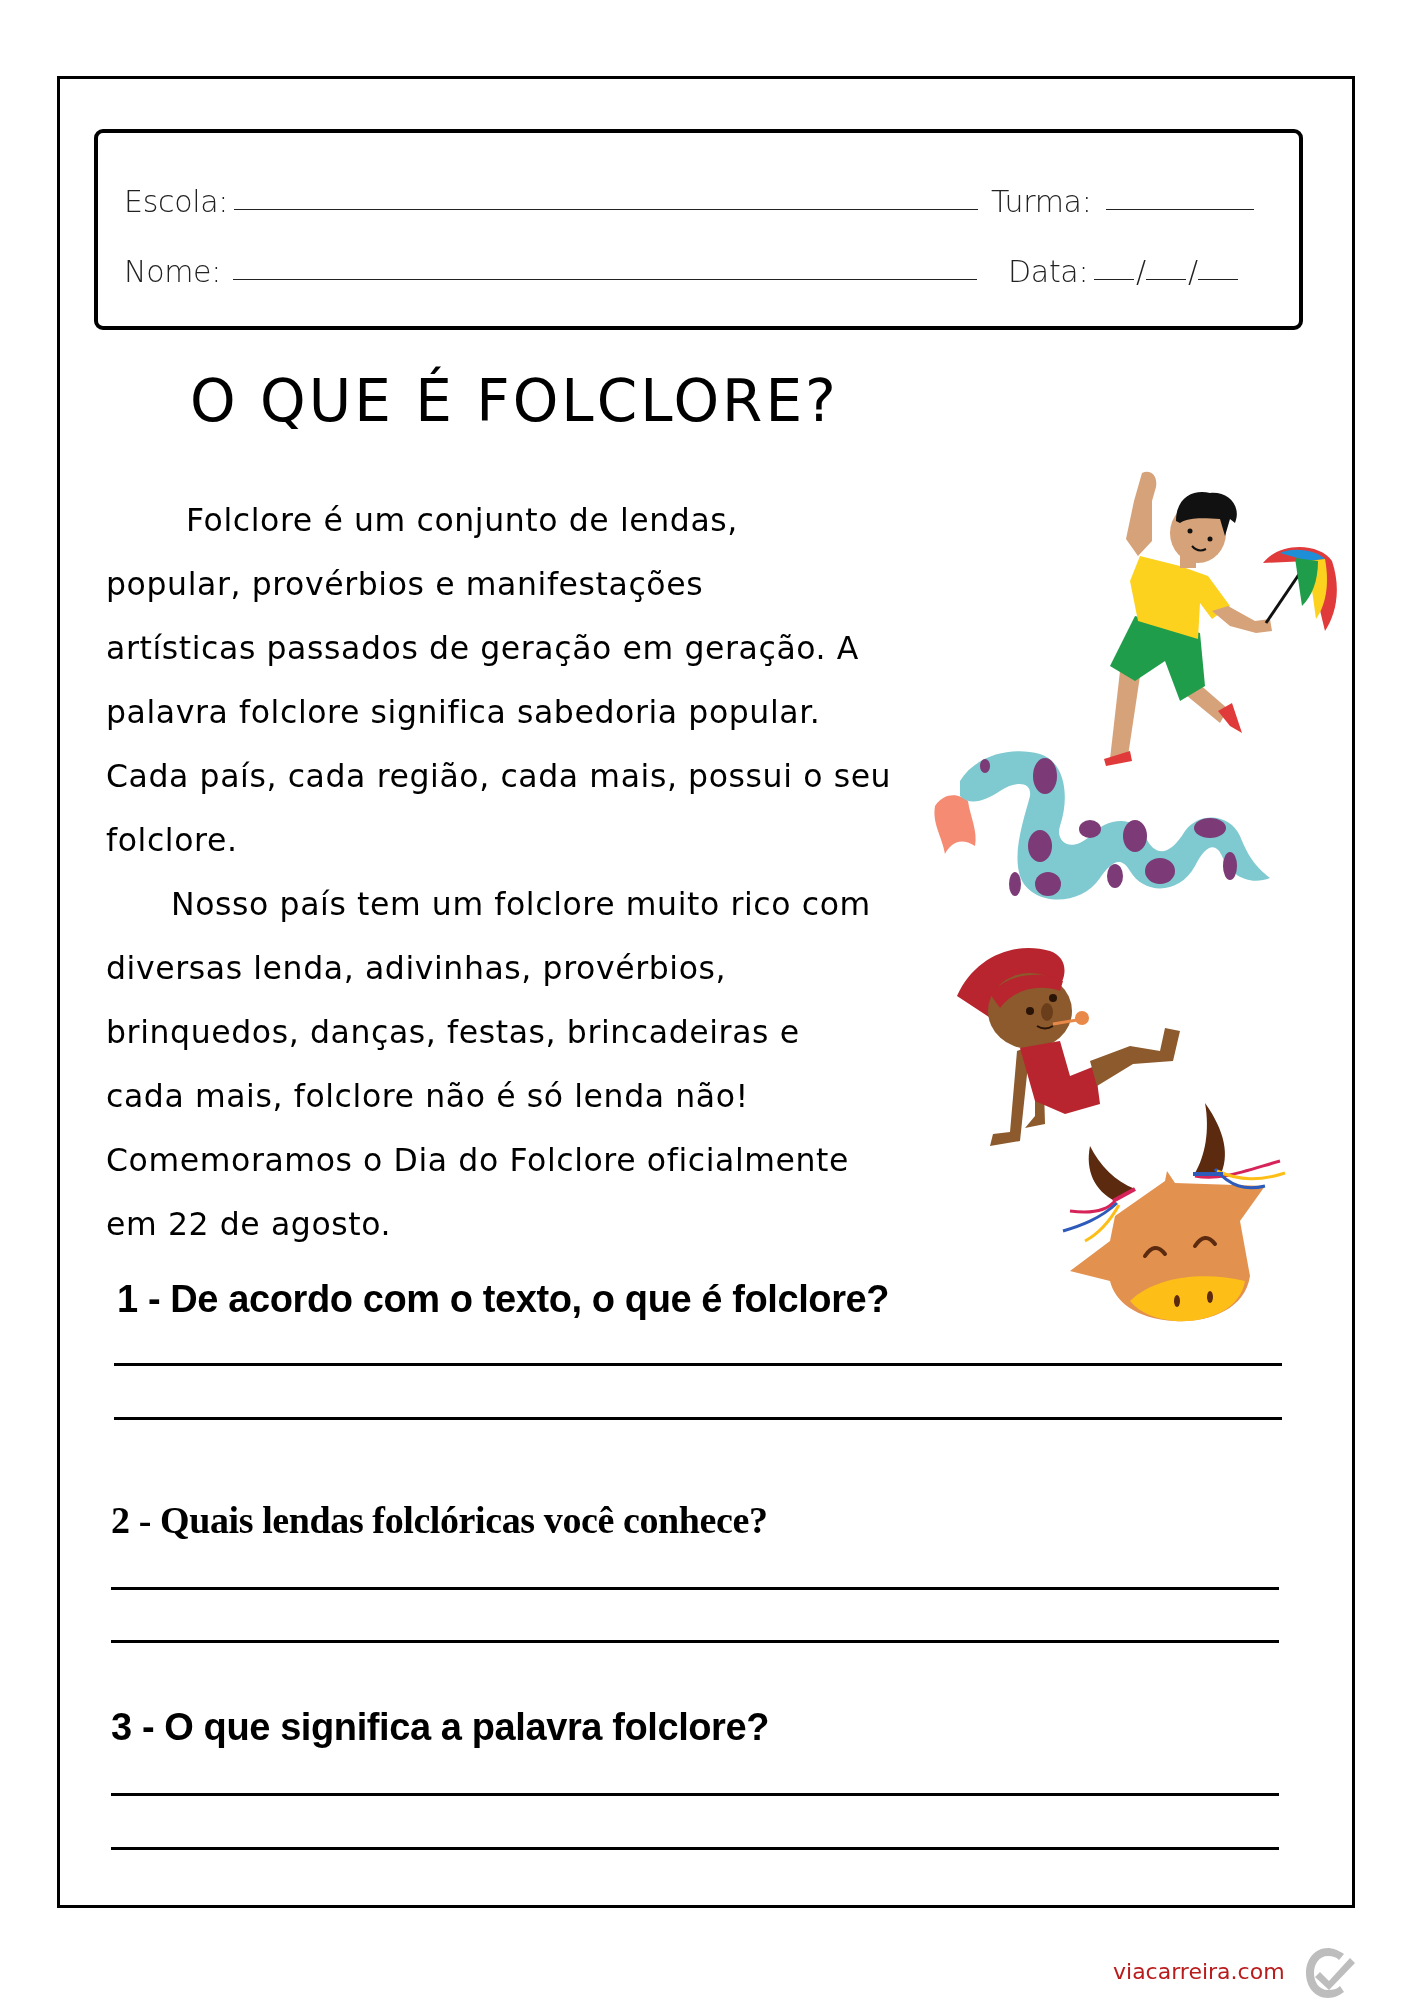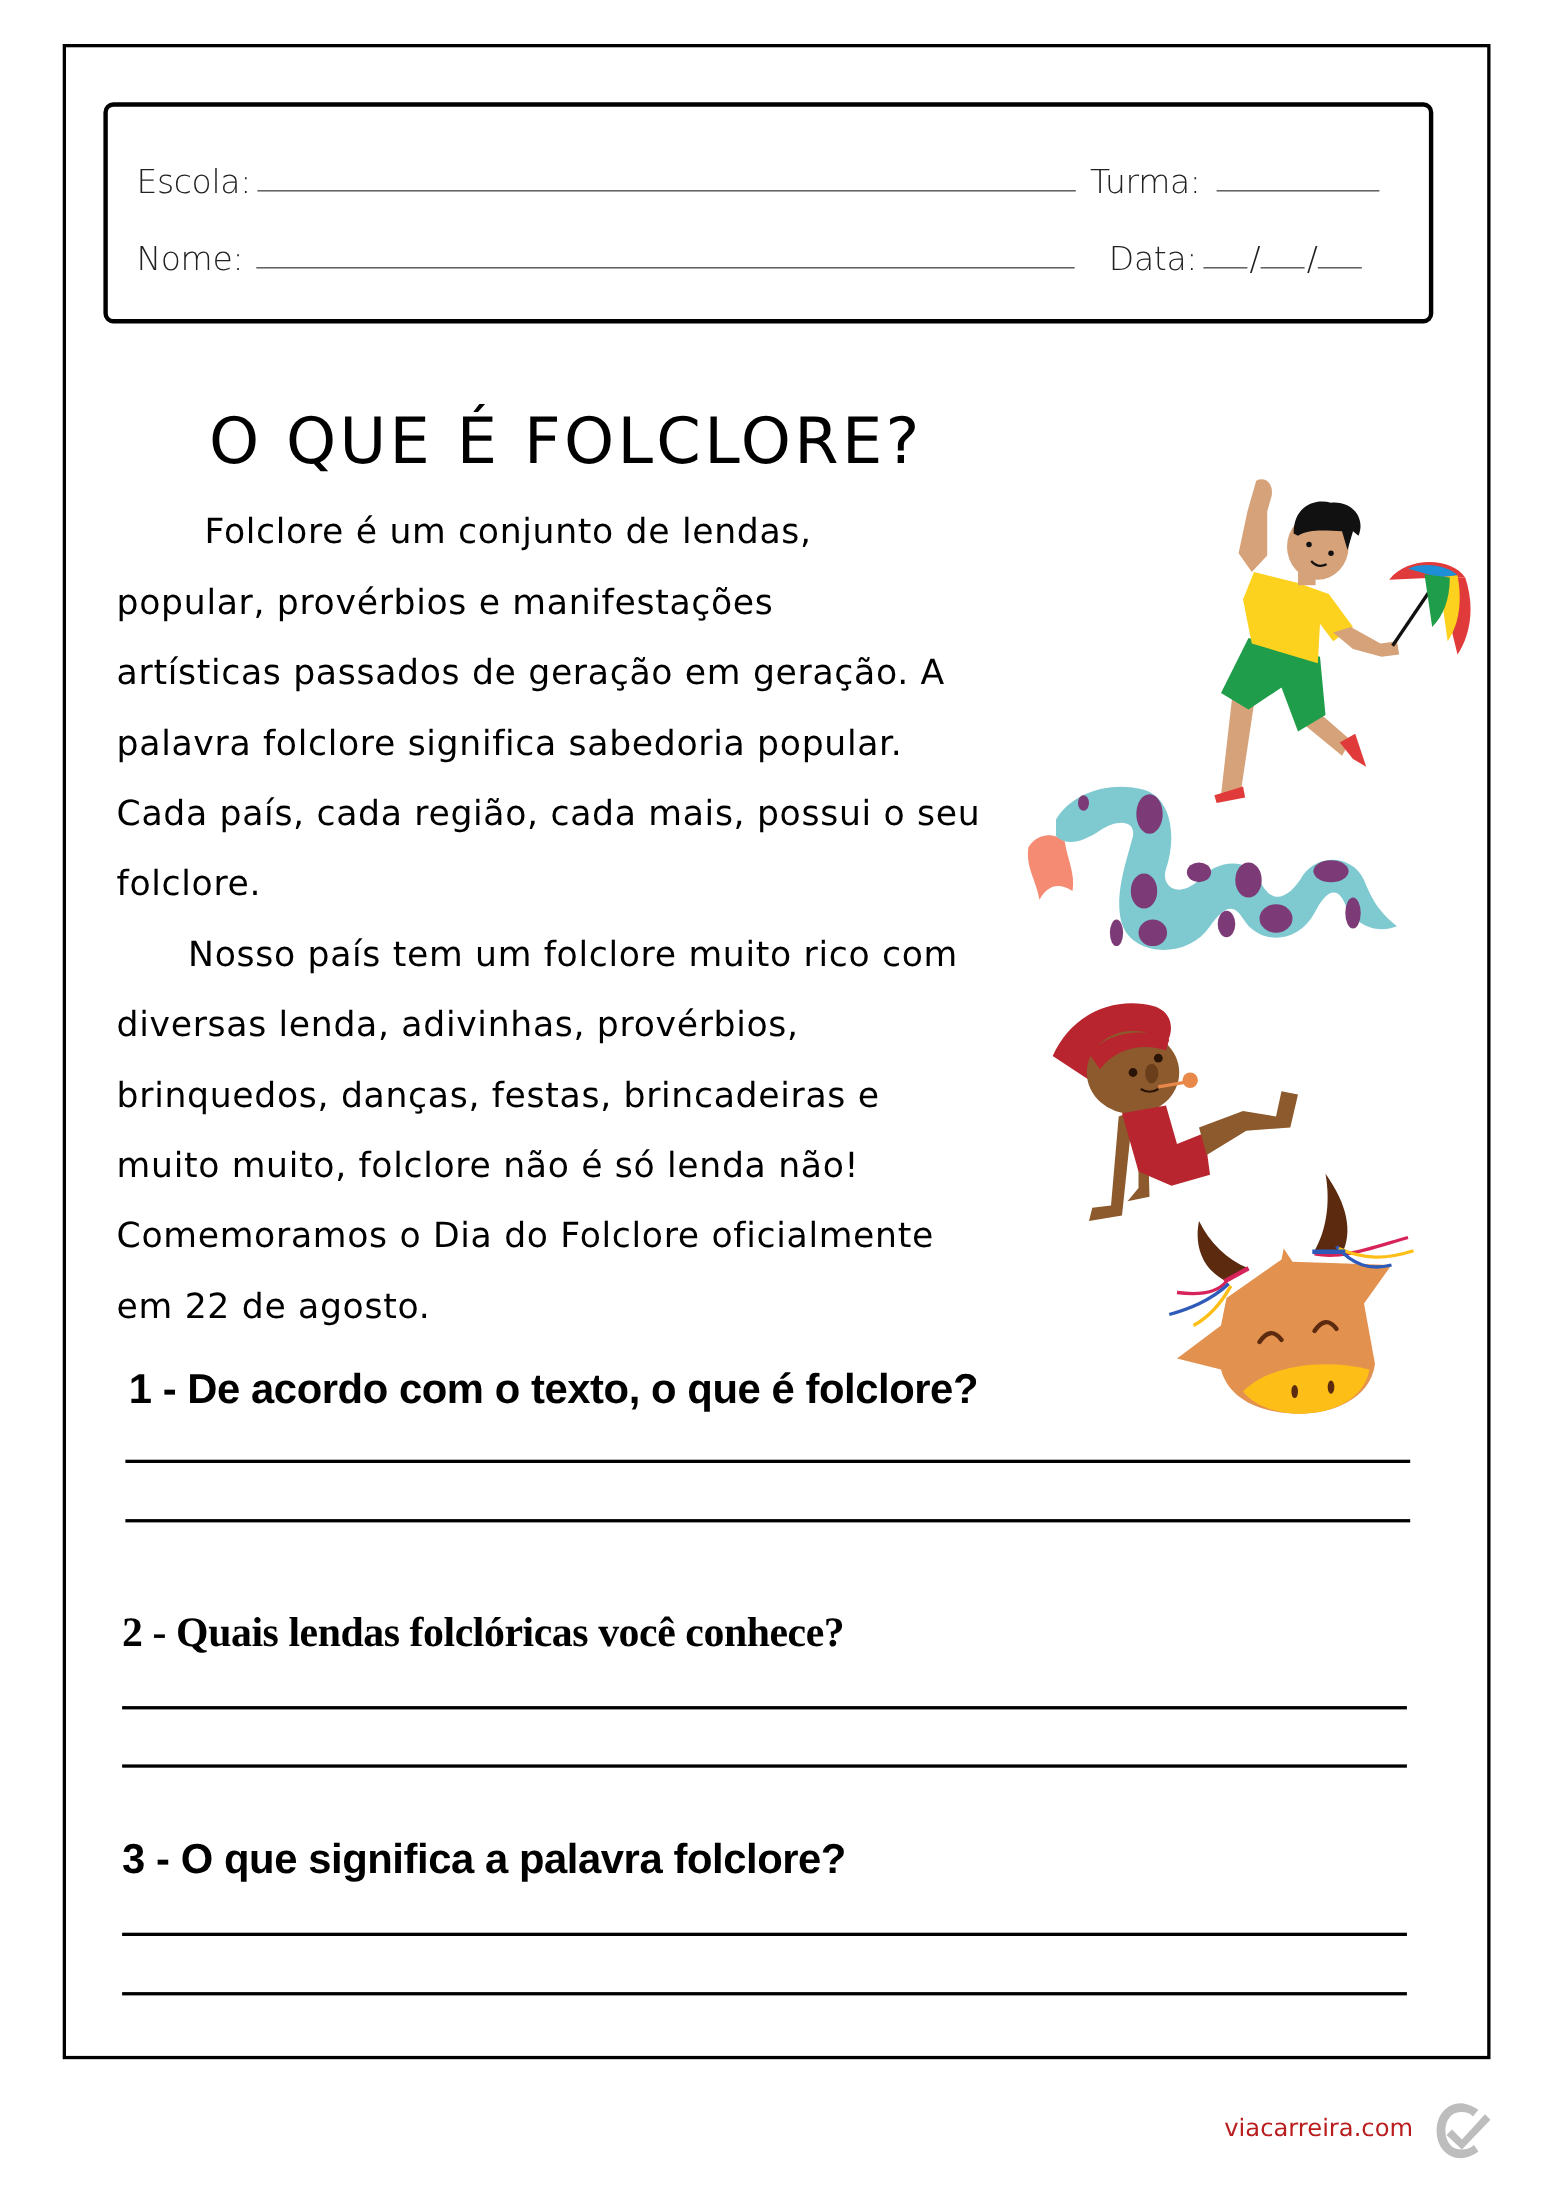--- a/index.html
+++ b/index.html
@@ -1,17 +1,17 @@
 <!DOCTYPE html>
 <html><head>
 <meta charset="utf-8">
 <style>
   html, body { margin: 0; padding: 0; background: #ffffff; }
   body { width: 1414px; height: 2000px; position: relative; overflow: hidden; color: #000; }
-  .abs { position: absolute; }
+  .abs { position: absolute; margin-top: 36px; }
 
   .page-frame { left: 57px; top: 40px; width: 1292px; height: 1826px; border: 3px solid #000; box-sizing: content-box; }
 
   .header-box { left: 94px; top: 93px; width: 1201px; height: 193px; border: 4px solid #000; border-radius: 9px; }
   .hdr-label { font-family: "DejaVu Sans", sans-serif; font-weight: 300; font-size: 30px; color: #222; line-height: 1; white-space: nowrap; letter-spacing: -0.3px; }
   .hdr-line { height: 0; border-bottom: 1.6px solid #222; }
   .date-seg { height: 0; border-bottom: 1.6px solid #222; }
   .date-slash { font-family: "DejaVu Sans", sans-serif; font-weight: 300; font-size: 30px; color: #222; line-height: 1; }
 
   .title { left: 174px; top: 356px; font-family: "DejaVu Sans", sans-serif; font-size: 58px; line-height: 1; letter-spacing: 3px; white-space: nowrap; font-weight: 400; }
@@ -52,21 +52,21 @@
 <div>
   <span class="abs body-text" style="left:186px; top:469px;">Folclore é um conjunto de lendas,</span>
   <span class="abs body-text" style="left:106px; top:533px;">popular, provérbios e manifestações</span>
   <span class="abs body-text" style="left:106px; top:597px;">artísticas passados de geração em geração. A</span>
   <span class="abs body-text" style="left:106px; top:661px;">palavra folclore significa sabedoria popular.</span>
   <span class="abs body-text" style="left:106px; top:725px;">Cada país, cada região, cada mais, possui o seu</span>
   <span class="abs body-text" style="left:106px; top:789px;">folclore.</span>
   <span class="abs body-text" style="left:171px; top:853px;">Nosso país tem um folclore muito rico com</span>
   <span class="abs body-text" style="left:106px; top:917px;">diversas lenda, adivinhas, provérbios,</span>
   <span class="abs body-text" style="left:106px; top:981px;">brinquedos, danças, festas, brincadeiras e</span>
-  <span class="abs body-text" style="left:106px; top:1045px;">muito muito, folclore não é só lenda não!</span>
+  <span class="abs body-text" style="left:106px; top:1045px;">cada mais, folclore não é só lenda não!</span>
   <span class="abs body-text" style="left:106px; top:1109px;">Comemoramos o Dia do Folclore oficialmente</span>
   <span class="abs body-text" style="left:106px; top:1173px;">em 22 de agosto.</span>
 </div>
 
 <div class="abs" style="left:1080px; top:425px; width:260px; height:305px;">
   <svg width="260" height="305" viewBox="0 0 260 305">
 
     <path d="M62 12 C70 8 78 14 76 26 L72 40 L72 80 L58 95 L46 78 L54 40 Z" fill="#D6A27A"></path>
 
     <path d="M40 210 L60 215 L48 295 L30 298 Z" fill="#D6A27A"></path>

